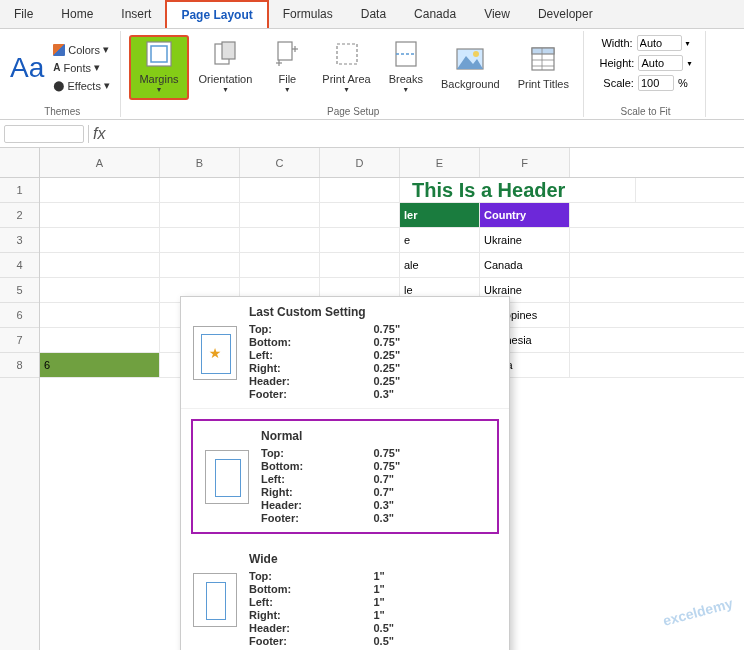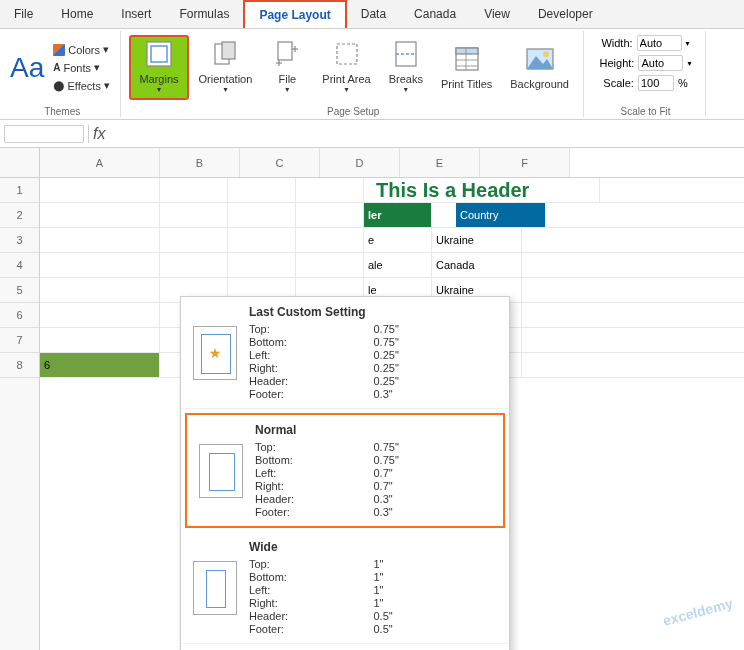--- a/index.html
+++ b/index.html
@@ -140,44 +140,43 @@
       font-size: 11px;
       color: #666;
       border-right: 1px solid #e0e0e0;
       background: #f8f8f8;
     }
     .col-header.col-a { width: 120px; }
 
     .sheet-rows { flex: 1; }
     .sheet-row { display: flex; height: 25px; border-bottom: 1px solid #e8e8e8; }
     .sheet-cell {
-      width: 68px;
+      width: 80px;
       flex-shrink: 0;
       border-right: 1px solid #e8e8e8;
       font-size: 11px;
       padding: 0 4px;
       display: flex;
       align-items: center;
       overflow: hidden;
     }
     .sheet-cell.col-a { width: 120px; }
 
     
     .header-text {
       color: #1a7c3e;
       font-weight: bold;
       font-size: 20px;
       padding: 4px 8px;
     }
     .country-header {
-      background: #0369a1;
+      background: #6d28d9;
       color: #fff;
-      font-weight: normal;
+      font-weight: bold;
       width: 90px;
-      margin-left: 24px;
     }
     .country-cell { width: 90px; }
 
     
     .formula-bar {
       display: flex;
       align-items: center;
       height: 28px;
       border-bottom: 1px solid #d0d0d0;
       padding: 0 4px;
@@ -209,21 +208,21 @@
     }
 
     .margin-option {
       display: flex;
       align-items: center;
       padding: 8px 12px;
       gap: 12px;
       cursor: pointer;
       border-bottom: 1px solid #f0f0f0;
     }
-    .margin-option.selected { border: 2px solid #f97316; margin: 4px; }
+    .margin-option.selected { border: 2px solid #a21caf; margin: 10px; }
 
     .margin-icon {
       width: 44px;
       height: 54px;
       border: 1px solid #aaa;
       background: #fff;
       flex-shrink: 0;
       display: flex;
       align-items: center;
       justify-content: center;
@@ -239,21 +238,21 @@
       top: 50%;
       left: 50%;
       transform: translate(-50%, -50%);
       color: #e8a020;
       font-size: 14px;
     }
 
     .margin-details { flex: 1; }
     .margin-title { font-weight: bold; font-size: 12px; color: #333; margin-bottom: 4px; }
     .margin-vals { display: grid; grid-template-columns: 1fr 1fr; gap: 1px; font-size: 11px; color: #333; }
-    .margin-vals span { white-space: nowrap; }
+    .margin-vals span { white-space: nowrap; font-weight: bold; }
 
     
     .watermark {
       position: absolute;
       bottom: 30px;
       right: 10px;
       font-size: 14px;
       font-weight: bold;
       color: rgba(30, 120, 200, 0.3);
       transform: rotate(-15deg);
@@ -261,22 +260,22 @@
     }
   </style>
 </head>
 <body>
 
 <div class="ribbon">
   <div class="ribbon-tabs">
     <button class="ribbon-tab">File</button>
     <button class="ribbon-tab">Home</button>
     <button class="ribbon-tab">Insert</button>
+    <button class="ribbon-tab highlighted">Page Layout</button>
     <button class="ribbon-tab">Formulas</button>
-    <button class="ribbon-tab highlighted">Page Layout</button>
     <button class="ribbon-tab">Data</button>
     <button class="ribbon-tab">Canada</button>
     <button class="ribbon-tab">View</button>
     <button class="ribbon-tab">Developer</button>
   </div>
 
   <div class="ribbon-content">
 
     <div class="ribbon-group themes-group">
       <div class="ribbon-group-buttons">
@@ -359,40 +358,40 @@
               <rect x="2" y="1" width="20" height="24" fill="white" stroke="#888" stroke-width="1.2"></rect>
               <line x1="2" y1="13" x2="22" y2="13" stroke="#5b9bd5" stroke-width="1.5" stroke-dasharray="3,2"></line>
             </svg>
           </div>
           <div class="btn-label">Breaks</div>
           <span style="font-size:8px;">▾</span>
         </button>
 
         <button class="ribbon-btn-large">
           <div class="btn-icon">
+            <svg width="28" height="26" viewBox="0 0 28 26">
+              <rect x="1" y="3" width="26" height="20" fill="#d0e8ff" stroke="#888" stroke-width="1.2"></rect>
+              <polygon points="1,23 10,10 17,18 21,13 27,23" fill="#70a0d0"></polygon>
+              <circle cx="20" cy="8" r="3" fill="#f0d060"></circle>
+            </svg>
+          </div>
+          <div class="btn-label">Background</div>
+        </button>
+
+        <button class="ribbon-btn-large">
+          <div class="btn-icon">
             <svg width="26" height="26" viewBox="0 0 26 26">
               <rect x="2" y="2" width="22" height="22" fill="white" stroke="#888" stroke-width="1.2"></rect>
               <rect x="2" y="2" width="22" height="6" fill="#c0d8f0" stroke="#888" stroke-width="1.2"></rect>
               <line x1="2" y1="14" x2="24" y2="14" stroke="#888" stroke-width="0.8"></line>
               <line x1="2" y1="20" x2="24" y2="20" stroke="#888" stroke-width="0.8"></line>
               <line x1="12" y1="2" x2="12" y2="24" stroke="#888" stroke-width="0.8"></line>
             </svg>
           </div>
           <div class="btn-label">Print Titles</div>
-        </button>
-
-        <button class="ribbon-btn-large">
-          <div class="btn-icon">
-            <svg width="28" height="26" viewBox="0 0 28 26">
-              <rect x="1" y="3" width="26" height="20" fill="#d0e8ff" stroke="#888" stroke-width="1.2"></rect>
-              <polygon points="1,23 10,10 17,18 21,13 27,23" fill="#70a0d0"></polygon>
-              <circle cx="20" cy="8" r="3" fill="#f0d060"></circle>
-            </svg>
-          </div>
-          <div class="btn-label">Background</div>
         </button>
       </div>
       <div class="ribbon-group-label">Page Setup</div>
     </div>
 
     <div class="ribbon-group scale-group">
       <div class="ribbon-group-buttons" style="flex-direction:column; align-items:center; gap:4px;">
         <div class="scale-row">
           <span>Width:</span>
           <input class="scale-input" type="text" value="Auto" style="">

